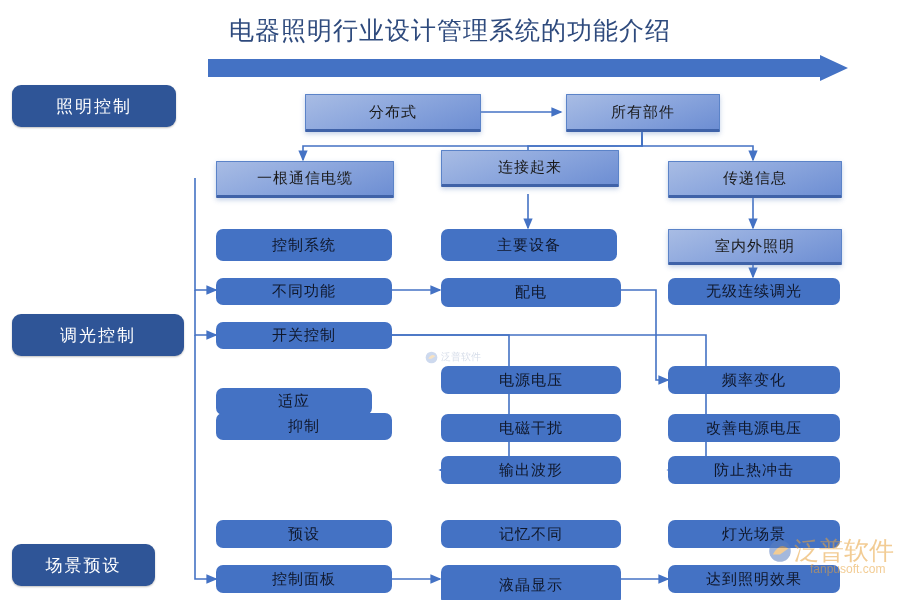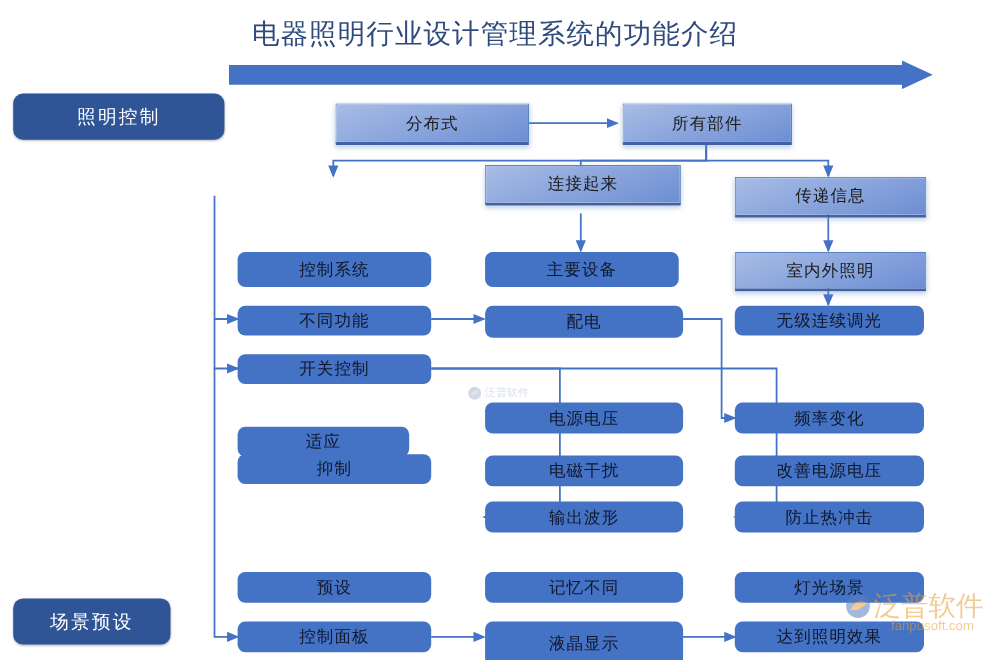--- a/index.html
+++ b/index.html
@@ -169,34 +169,40 @@
       <path d="M753 262 L753 277"></path>
 
       <path d="M392 335 L509 335 L509 470 L440 470"></path>
       <path d="M392 335 L706 335 L706 470 L668 470"></path>
 
       <path d="M392 579 L440 579"></path>
       <path d="M621 579 L668 579"></path>
     </g>
   </svg>
 
-  <div class="side-pill" style="left:12px; top:85px; width:192px; height:42px;">
+  <div class="side-pill" style="left:12px; top:85px; width:164px; height:42px;">
     <span>照明控制</span>
+  </div>
+  <div class="side-pill" style="left:12px; top:314px; width:172px; height:42px;">
+    <span>调光控制</span>
   </div>
   <div class="side-pill" style="left:12px; top:544px; width:143px; height:42px;">
     <span>场景预设</span>
   </div>
 
   <div class="node grad" style="left:305px; top:94px; width:174px; height:34px;">
     <span>分布式</span>
   </div>
   <div class="node grad" style="left:566px; top:94px; width:152px; height:34px;">
     <span>所有部件</span>
   </div>
 
+  <div class="node grad" style="left:216px; top:161px; width:176px; height:33px;">
+    <span>一根通信电缆</span>
+  </div>
   <div class="node grad" style="left:441px; top:150px; width:176px; height:33px;">
     <span>连接起来</span>
   </div>
   <div class="node grad" style="left:668px; top:161px; width:172px; height:33px;justify-content:center;">
     <span>传递信息</span>
   </div>
 
   <div class="node solid" style="left:216px; top:229px; width:176px; height:32px;">
     <span>控制系统</span>
   </div>

